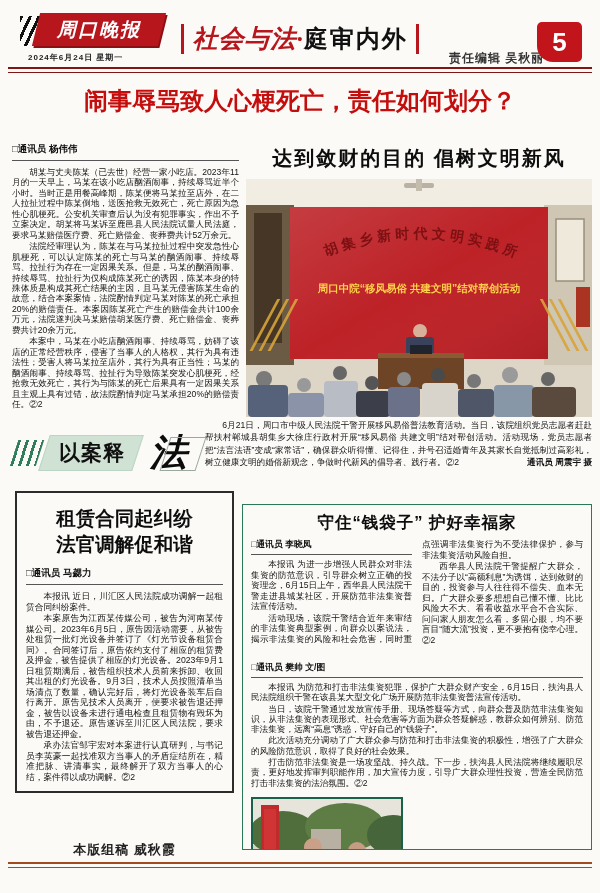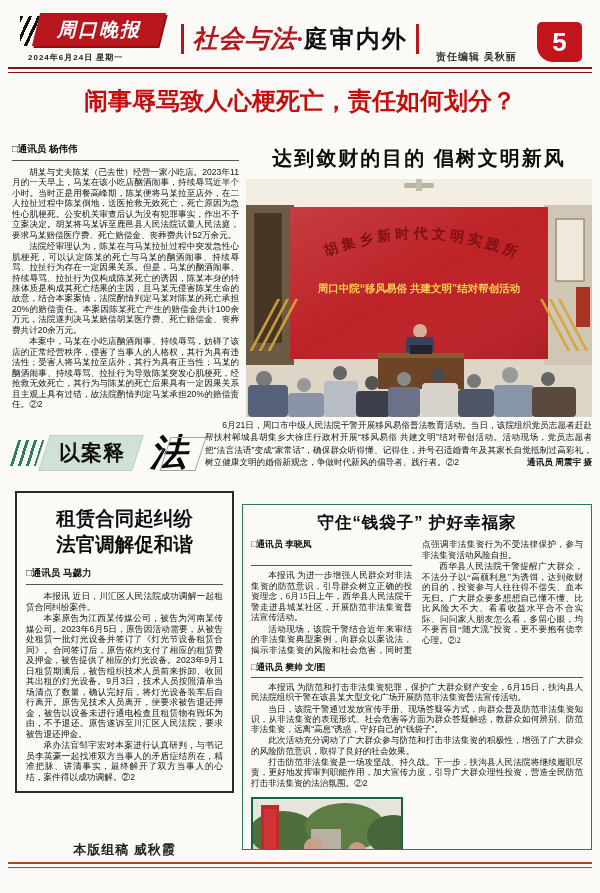--- a/index.html
+++ b/index.html
@@ -12,21 +12,21 @@
       transform:skewX(-14deg);display:flex;align-items:center;justify-content:center;
       box-shadow:2px 2px 0 #8c0f14;}
   .logo span{transform:skewX(14deg);color:#fff;font-weight:900;font-style:italic;
       font-size:19px;letter-spacing:2px;font-family:"Liberation Serif",serif;}
   .dateline{position:absolute;left:28px;top:52px;font-size:8px;color:#222;font-weight:700;letter-spacing:1px;}
   .masthead{position:absolute;left:0;top:22px;width:600px;text-align:center;}
   .masthead .bar{display:inline-block;width:3px;height:30px;background:#b6161c;vertical-align:middle;margin:0 8px;}
   .mh-red{display:inline-block;vertical-align:middle;color:#b6161c;font-weight:900;font-style:italic;
       font-size:25px;font-family:"Liberation Serif",serif;letter-spacing:1px;}
   .mh-black{display:inline-block;vertical-align:middle;color:#111;font-weight:700;font-size:24px;letter-spacing:2px;}
-  .editor{position:absolute;left:436px;top:50px;font-size:10px;color:#333;font-weight:700;letter-spacing:1px;}
+  .editor{position:absolute;left:449px;top:50px;font-size:12px;color:#333;font-weight:700;letter-spacing:1px;}
   .pagenum{position:absolute;left:537px;top:22px;width:45px;height:40px;background:#c2151b;
       border-radius:5px 5px 5px 16px;display:flex;align-items:center;justify-content:center;
       color:#fff;font-size:26px;font-weight:700;}
   .hdr-rule{position:absolute;left:8px;right:8px;top:67px;height:3px;
       border-top:2.5px solid #7e1616;border-bottom:1px solid #7e1616;}
   
   .headline{position:absolute;left:0;top:79px;width:600px;text-align:center;color:#c40d0d;
       font-size:24px;font-weight:900;letter-spacing:0px;line-height:44px;}
   
   .leftcol{position:absolute;left:12px;top:143px;width:227px;height:277px;overflow:hidden;}
@@ -57,22 +57,22 @@
   .boxart h3{margin:0;font-size:19.5px;line-height:26px;font-weight:900;text-align:center;color:#0d0d0d;}
   .boxart .byline{margin-top:10px;}
   .boxart p{font-size:8.7px;line-height:10.5px;}
   .footer-credit{position:absolute;left:15px;top:841px;width:219px;text-align:center;
       font-size:13px;font-weight:700;color:#222;letter-spacing:1px;}
   
   .greenbox{position:absolute;left:242px;top:504px;width:350px;height:346px;border:1.4px solid #2a7a58;
       box-sizing:border-box;padding:4px 8px;overflow:hidden;background:#fbfaf7;}
   .greenbox h3{margin:3px 0 5px;font-size:16.5px;font-weight:700;text-align:center;letter-spacing:1px;color:#0d0d0d;}
   .w-body{column-count:2;column-gap:10px;height:121px;overflow:hidden;}
-  .w-body .byline{font-size:8.8px;padding-bottom:14px;margin-bottom:4px;}
-  .w-body p{font-size:8.6px;line-height:10.55px;font-family:Liberation Serif, serif;}
+  .w-body .byline{font-size:8.8px;padding-bottom:3px;margin-bottom:4px;}
+  .w-body p{font-size:8.6px;line-height:10.55px;}
   .i-flex{display:flex;gap:8px;margin-top:2px;flex-direction:column;}
   .i-text{flex:1;height:168px;overflow:hidden;}
   .i-text .byline{font-size:8.8px;padding-bottom:3px;margin-bottom:4px;}
   .i-text p{font-size:8.6px;line-height:10.3px;}
   .photo2-frame{width:152px;border:2px solid #17624a;background:#fff;height:199px;box-sizing:border-box;}
   .photo2{display:block;width:148px;height:138px;}
   .photo2-cap{height:16px;display:flex;align-items:center;justify-content:center;
       font-size:7.6px;color:#222;letter-spacing:0.5px;}
   
   .bot-rule{position:absolute;left:8px;right:8px;top:862px;height:3px;

